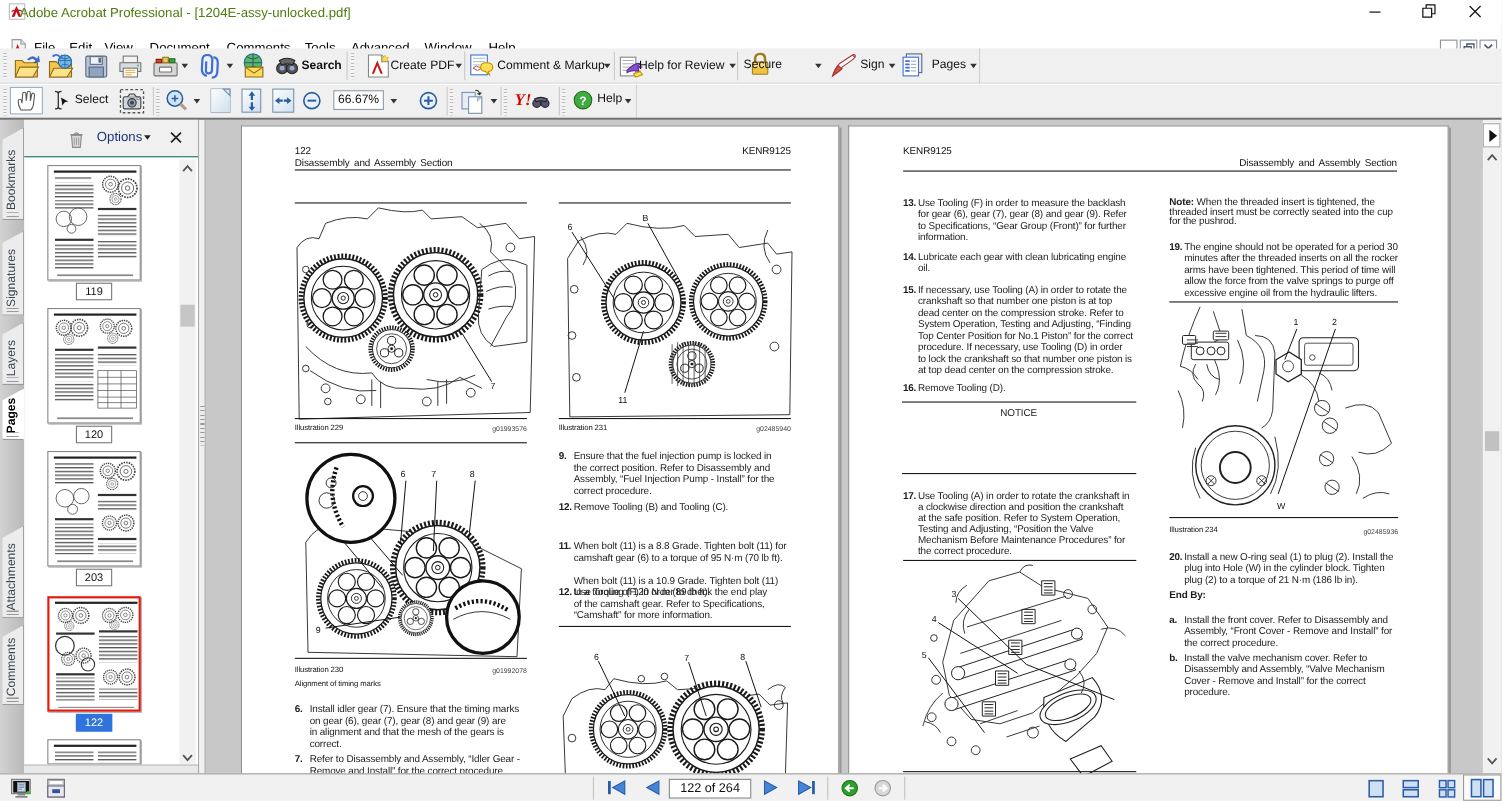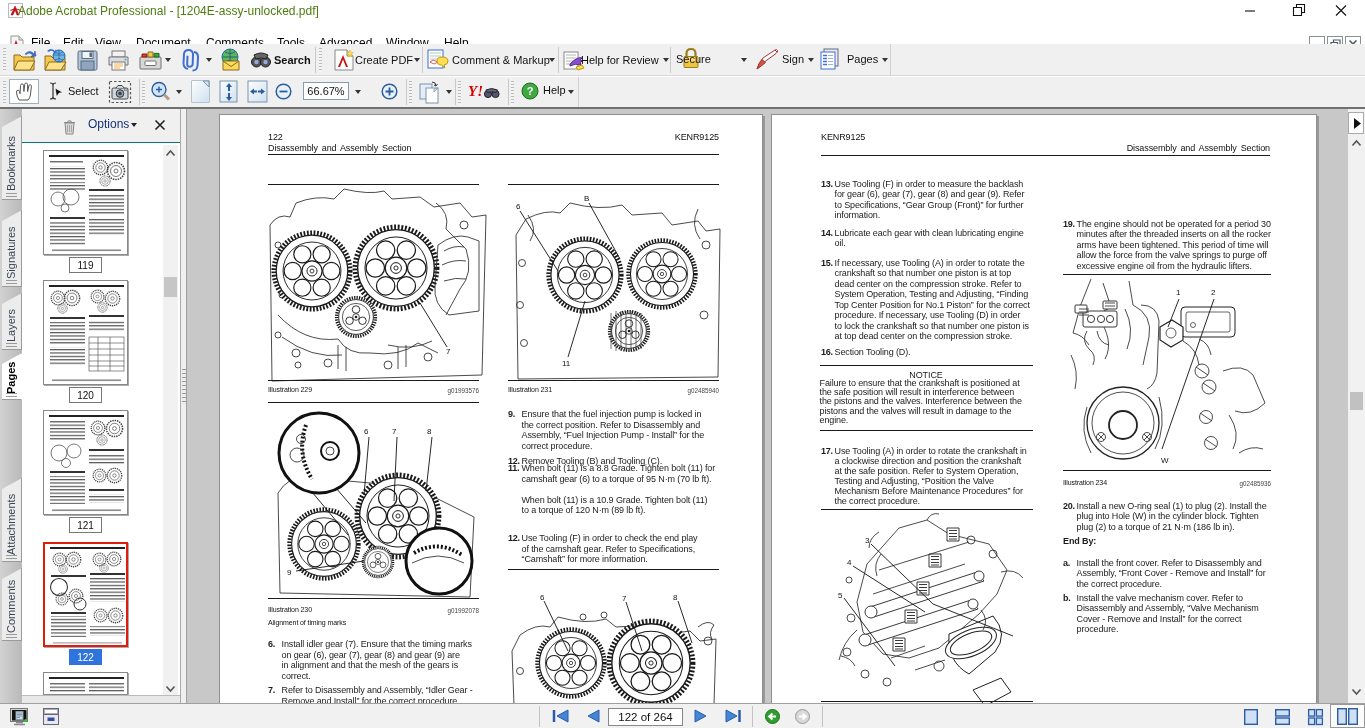--- a/index.html
+++ b/index.html
@@ -416,21 +416,21 @@
           <circle cx="22" cy="52" r="4.5" fill="none" stroke="#555" stroke-width="0.8"></circle>
 <rect x="6" y="60" width="35" height="2" fill="#333"></rect>
 <rect x="6" y="65" width="35" height="28" fill="url(#ts)"></rect>
 <rect x="45" y="44" width="35" height="10" fill="url(#ts)"></rect>
 <use href="#mg" x="48" y="57" width="15" height="15"></use>
           <use href="#mg" x="62" y="56" width="17" height="17"></use>
 <rect x="45" y="78" width="35" height="2" fill="#333"></rect>
           <rect x="45" y="83" width="35" height="9" fill="url(#ts)"></rect>
 <rect x="8" y="98" width="69" height="2.4" fill="url(#ts)"></rect>
 </svg>
-      <div class="tlab" style="top:408px">121</div>
+      <div class="tlab" style="top:408px">203</div>
       <svg class="thimg sel" style="left:21px;top:433px" width="85" height="105">
 <rect x="5" y="3" width="75" height="2" fill="#222"></rect>
 <use href="#mg" x="7" y="8" width="15" height="15"></use>
           <use href="#mg" x="20" y="7" width="17" height="17"></use>
           <use href="#mg" x="13" y="20" width="10" height="10"></use>
 <use href="#mg" x="47" y="8" width="15" height="15"></use>
           <use href="#mg" x="61" y="7" width="16" height="16"></use>
           <use href="#mg" x="54" y="19" width="10" height="10"></use>
 <rect x="6" y="31" width="35" height="2" fill="#333"></rect>
           <rect x="45" y="29" width="35" height="2" fill="#333"></rect>
@@ -553,21 +553,21 @@
         <line class="lead" x1="60" y1="172" x2="77" y2="116"></line>
         <text x="8" y="24" font-size="8" fill="#111">6</text>
         <text x="76" y="16" font-size="8" fill="#111">B</text>
         <text x="54" y="181" font-size="8" fill="#111">11</text>
       </svg>
       <div class="rule" style="left:288px;top:264.5px;width:211px"></div>
       <div class="illab" style="left:288px;top:271px">Illustration 231</div>
       <div class="gnum" style="left:288px;top:272px;width:211px">g02485940</div>
       <div class="t" style="left:288px;top:294px"><span class="num">9.</span><span class="bd">Ensure that the fuel injection pump is locked in<br>the correct position. Refer to Disassembly and<br>Assembly, “Fuel Injection Pump - Install” for the<br>correct procedure.</span></div>
       <div class="t" style="left:288px;top:341px"><span class="num">12.</span><span class="bd">Remove Tooling (B) and Tooling (C).</span></div>
-      <div class="t" style="left:288px;top:348px"><span class="num">11.</span><span class="bd">When bolt (11) is a 8.8 Grade. Tighten bolt (11) for<br>camshaft gear (6) to a torque of 95 N·m (70 lb ft).<br><br>When bolt (11) is a 10.9 Grade. Tighten bolt (11)<br>to a torque of 120 N·m (89 lb ft).</span></div>
+      <div class="t" style="left:288px;top:376px"><span class="num">11.</span><span class="bd">When bolt (11) is a 8.8 Grade. Tighten bolt (11) for<br>camshaft gear (6) to a torque of 95 N·m (70 lb ft).<br><br>When bolt (11) is a 10.9 Grade. Tighten bolt (11)<br>to a torque of 120 N·m (89 lb ft).</span></div>
       <div class="t" style="left:288px;top:418px"><span class="num">12.</span><span class="bd">Use Tooling (F) in order to check the end play<br>of the camshaft gear. Refer to Specifications,<br>“Camshaft” for more information.</span></div>
       <div class="rule" style="left:288px;top:454px;width:211px"></div>
       <svg id="il232" style="left:288px;top:456px" width="211" height="132">
         <path class="ol" d="M4,80 l8,-16 q16,-12 30,-8 l8,-10 q28,8 48,2 l10,8 34,-2 10,10 30,-4 10,10 16,-2 -2,66 -200,0 Z" fill="#fff"></path>
         <circle class="ol" cx="12" cy="100" r="3.5"></circle>
           <circle class="ol" cx="75" cy="46" r="3"></circle>
           <circle class="ol" cx="96" cy="44" r="3"></circle>
           <circle class="ol" cx="200" cy="70" r="4"></circle>
         <use href="#g6" x="26" y="55" width="74" height="74"></use>
         <use href="#g6" x="97" y="46" width="92" height="92"></use>
@@ -581,24 +581,23 @@
       </svg>
     </div>
     <div class="page" id="pageR" style="left:584px;top:5px;width:546px;height:592px">
       <div class="hdr" style="left:49px;top:16.5px">KENR9125</div>
       <div class="hdr" style="left:49px;top:28px;width:449px;text-align:right">Disassembly and Assembly Section</div>
       <div class="rule" style="left:49px;top:40px;width:449px;height:1.4px"></div>
 
       <div class="t" style="left:49px;top:63.5px"><span class="num">13.</span><span class="bd">Use Tooling (F) in order to measure the backlash<br>for gear (6), gear (7), gear (8) and gear (9). Refer<br>to Specifications, “Gear Group (Front)” for further<br>information.</span></div>
       <div class="t" style="left:49px;top:112.5px"><span class="num">14.</span><span class="bd">Lubricate each gear with clean lubricating engine<br>oil.</span></div>
       <div class="t" style="left:49px;top:142.5px"><span class="num">15.</span><span class="bd">If necessary, use Tooling (A) in order to rotate the<br>crankshaft so that number one piston is at top<br>dead center on the compression stroke. Refer to<br>System Operation, Testing and Adjusting, “Finding<br>Top Center Position for No.1 Piston” for the correct<br>procedure. If necessary, use Tooling (D) in order<br>to lock the crankshaft so that number one piston is<br>at top dead center on the compression stroke.</span></div>
-      <div class="t" style="left:49px;top:232px"><span class="num">16.</span><span class="bd">Section Tooling (D).</span></div>
+      <div class="t" style="left:49px;top:232px"><span class="num">16.</span><span class="bd">Remove Tooling (D).</span></div>
       <div class="rule" style="left:47.5px;top:250px;width:213px;height:1.4px"></div>
       <div class="t" style="left:47.5px;top:254.5px;width:213px;text-align:center">NOTICE</div>
-      <div class="t tp" style="left:47.5px;top:263.5px;width:214px">Failure to ensure that the crankshaft is positioned at<br>the safe position will result in interference between<br>the pistons and the valves. Interference between the<br>pistons and the valves will result in damage to the<br>engine.</div>
       <div class="rule" style="left:47.5px;top:315px;width:213px;height:1.4px"></div>
       <div class="t" style="left:49px;top:331px;line-height:10px"><span class="num">17.</span><span class="bd">Use Tooling (A) in order to rotate the crankshaft in<br>a clockwise direction and position the crankshaft<br>at the safe position. Refer to System Operation,<br>Testing and Adjusting, “Position the Valve<br>Mechanism Before Maintenance Procedures” for<br>the correct procedure.</span></div>
       <div class="rule" style="left:49px;top:393.5px;width:212px"></div>
       <svg id="il233" style="left:49px;top:395px" width="212" height="190">
         <path class="ol" d="M78,18 l28,-8 22,14 40,10 18,26 -10,24 -18,20 -40,34 -30,10 -26,-4 -20,-22 -6,-30 10,-38 Z" fill="#fff"></path>
         <path class="ol" d="M36,120 q-14,12 -18,30 M20,146 q10,2 14,10 M180,62 q14,-4 22,6 M106,10 q4,-8 12,-6 M58,22 q-10,6 -10,16"></path>
         <g stroke="#222" stroke-width="0.9" fill="#fff">
          <path d="M46,98 L156,62 l7,9 -110,36 Z"></path>
             <circle cx="50" cy="102" r="6"></circle>
             <circle cx="158" cy="66" r="5"></circle>
@@ -632,20 +631,21 @@
         <line class="lead" x1="50" y1="34" x2="112" y2="94"></line>
         <line class="lead" x1="32" y1="56" x2="104" y2="102"></line>
         <line class="lead" x1="23" y1="88" x2="74" y2="156"></line>
         <line class="lead" x1="112" y1="94" x2="192" y2="126"></line>
         <text x="44" y="33" font-size="8" fill="#111">3</text>
         <text x="26" y="55" font-size="8" fill="#111">4</text>
         <text x="17" y="88" font-size="8" fill="#111">5</text>
       </svg>
       <div class="rule" style="left:49px;top:585.5px;width:212px"></div>
 
+      <div class="t tp" style="left:291px;top:63.5px;width:208px"><span class="num" style="letter-spacing:-0.12px">Note:</span> When the threaded insert is tightened, the<br>threaded insert must be correctly seated into the cup<br>for the pushrod.</div>
       <div class="t" style="left:291px;top:103.5px"><span class="num">19.</span><span class="bd" style="width:195px">The engine should not be operated for a period 30<br>minutes after the threaded inserts on all the rocker<br>arms have been tightened. This period of time will<br>allow the force from the valve springs to purge off<br>excessive engine oil from the hydraulic lifters.</span></div>
       <div class="rule" style="left:291px;top:158.5px;width:208px"></div>
       <svg id="il234" style="left:291px;top:160px" width="208" height="195">
         <path class="ol" d="M28,4 q-12,26 -18,54 M10,58 q10,2 16,12 M8,80 q8,16 4,34"></path>
         <path class="ol" d="M40,8 l8,24 -14,8 q18,26 8,44 M66,6 l4,24 q20,10 16,32 l-6,28"></path>
         <g fill="#fff" stroke="#222" stroke-width="0.9">
          <rect x="20" y="36" width="34" height="16" rx="2"></rect>
          <circle cx="28" cy="44" r="3.6"></circle>
             <circle cx="38" cy="44" r="3.6"></circle>
             <circle cx="47" cy="44" r="3.6"></circle>

